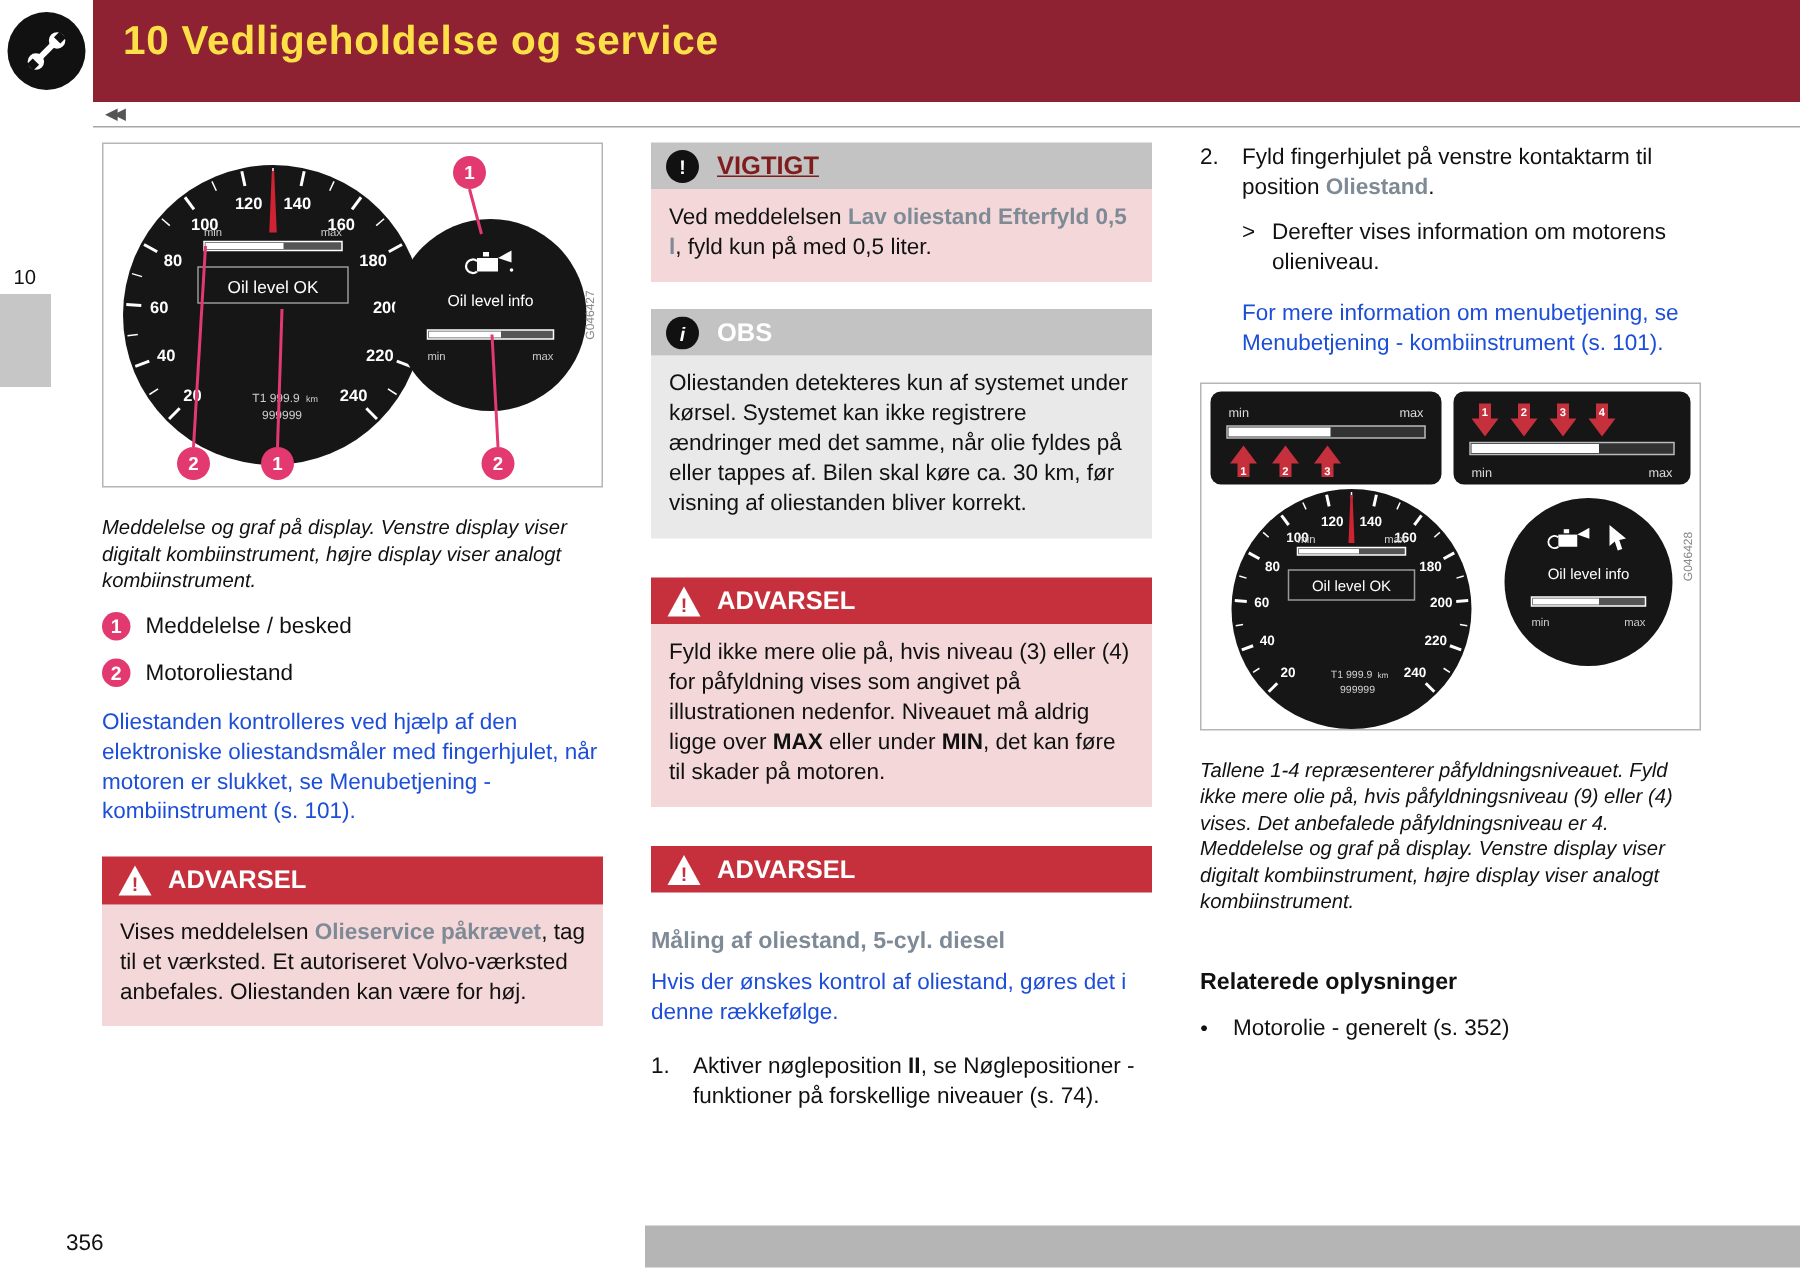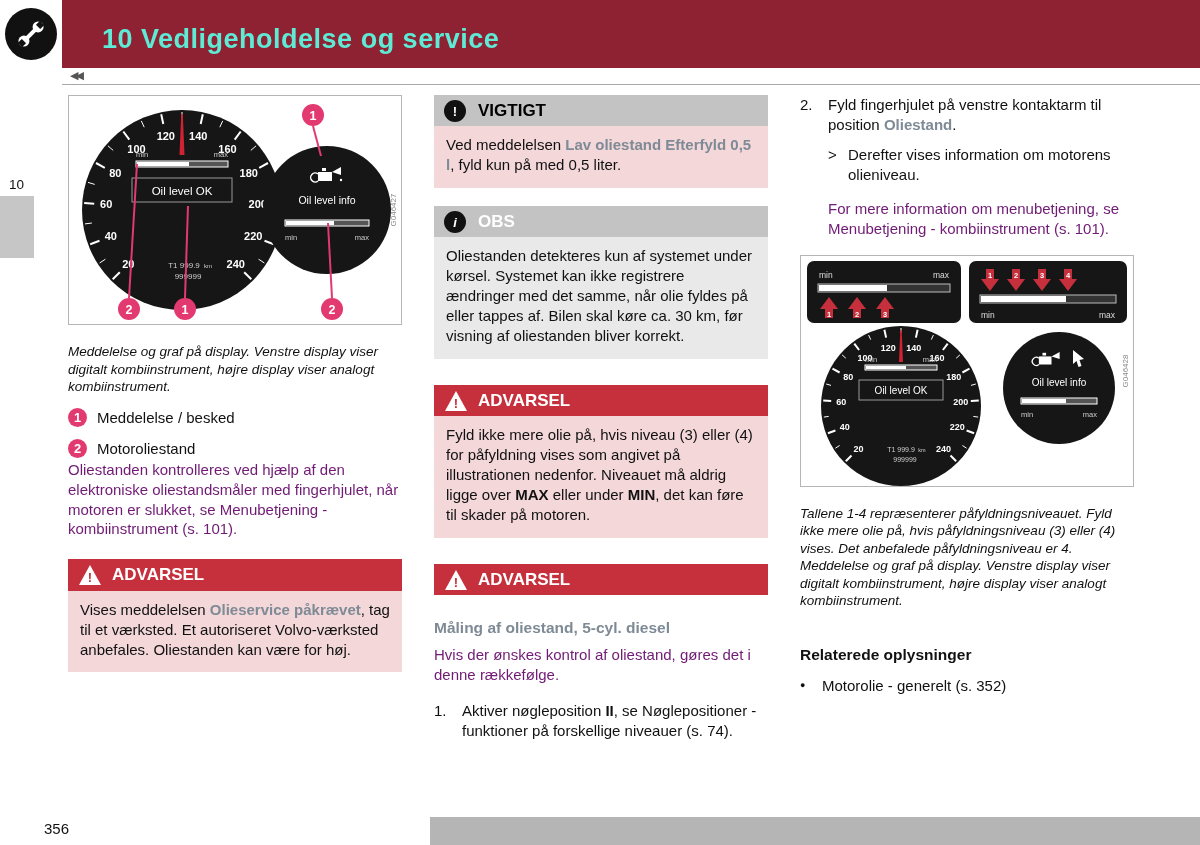--- a/index.html
+++ b/index.html
@@ -3,58 +3,58 @@
 <meta charset="utf-8">
 <style>
   *{margin:0;padding:0;box-sizing:border-box;}
   html,body{width:1200px;height:845px;}
   body{position:relative;font-family:"Liberation Sans",sans-serif;background:#fff;color:#111;overflow:hidden;}
 
   
   .header{position:absolute;top:0;left:0;width:1200px;height:68px;background:#8e2132;}
   .header-iconbox{position:absolute;top:0;left:0;width:62px;height:68px;background:#fff;display:flex;align-items:center;justify-content:center;}
   .header-circle{width:52px;height:52px;border-radius:50%;background:#111;display:flex;align-items:center;justify-content:center;}
-  .header-title{position:absolute;left:82px;top:24px;font-size:27px;font-weight:bold;color:#5eead4;letter-spacing:.5px;margin-left:20px;}
+  .header-title{position:absolute;left:82px;top:12px;font-size:27px;font-weight:bold;color:#fde047;letter-spacing:.5px;}
   .rewind{position:absolute;left:70px;top:69px;font-size:11px;color:#555;letter-spacing:-3px;}
   .topline{position:absolute;left:62px;top:84px;width:1138px;border-top:1px solid #a8a8a8;}
 
   
   .margin-tab{position:absolute;left:9px;top:177px;font-size:13.5px;color:#111;}
   .margin-block{position:absolute;left:0;top:196px;width:34px;height:62px;background:#c6c6c6;}
 
   
   .footer-bar{position:absolute;left:430px;bottom:0;width:770px;height:28px;background:#b5b5b5;}
   .page-num{position:absolute;left:44px;bottom:8px;font-size:15px;color:#111;}
 
   
   .col{position:absolute;top:95px;width:334px;}
   .col1{left:68px;} .col2{left:434px;} .col3{left:800px;}
 
-  .body-text{font-size:15px;line-height:1.33;color:#701a75;}
+  .body-text{font-size:15px;line-height:1.33;color:#1d4ed8;}
   .caption{font-size:13.5px;font-style:italic;line-height:1.3;color:#111;margin-top:18px;}
   .term{color:#7e8a95;font-weight:bold;}
-  .mt14{margin-top:2px;}
+  .mt14{margin-top:14px;}
 
   
   .figure{position:relative;border:1px solid #b5b5b5;background:#fff;}
   .fig1{height:230px;}
   .fig2{height:232px;margin-top:16px;}
   .figcode{position:absolute;right:3px;top:50%;writing-mode:vertical-rl;transform:rotate(180deg) translateY(50%);font-size:8px;color:#888;}
 
   
   .legend-row{display:flex;align-items:center;margin-top:12px;}
   .num-badge{flex:none;display:inline-flex;width:19px;height:19px;border-radius:50%;background:#e23a70;color:#fff;font-size:13px;font-weight:bold;align-items:center;justify-content:center;margin-right:10px;}
   .legend-text{font-size:15px;}
 
   
   .box{margin-top:18px;}
   .box-head{position:relative;padding:5px 10px 5px 44px;font-size:17px;font-weight:bold;line-height:1.25;}
   .head-red{background:#c5303c;color:#fff;}
   .head-gray{background:#c3c3c3;}
-  .title-red{color:#000000;}
+  .title-red{color:#7f1d1d;text-decoration:underline;}
   .title-white{color:#fff;}
   .box-icon{position:absolute;left:10px;top:50%;transform:translateY(-50%);width:24px;height:22px;}
   .box-body{padding:9px 12px 13px;font-size:15px;line-height:1.33;}
   .body-pink{background:#f3d7d9;}
   .body-gray{background:#e9e9e9;}
 
   .sub-heading{margin-top:24px;font-size:15.5px;font-weight:bold;color:#7e8a95;}
   .related-heading{margin-top:36px;font-size:15.5px;font-weight:bold;color:#111;}
 
   .step{display:flex;margin-top:14px;font-size:15px;line-height:1.33;}
@@ -409,21 +409,21 @@
         <text x="0" y="-2" class="lcd-msg2">Oil level info</text>
         <rect x="-38" y="10" width="76" height="6" fill="#555" stroke="#fff" stroke-width="1"></rect>
         <rect x="-37" y="11" width="44" height="4" fill="#fff"></rect>
         <text x="-38" y="29" class="lcd-tiny" font-size="6.5">min</text>
         <text x="38" y="29" text-anchor="end" class="lcd-tiny" font-size="6.5">max</text>
       </g>
     </svg>
     <span class="figcode">G046428</span>
   </figure>
 
-  <p class="caption">Tallene 1-4 repræsenterer påfyldningsniveauet. Fyld ikke mere olie på, hvis påfyldningsniveau (3) eller (4) vises. Det anbefalede påfyldningsniveau er 4. Meddelelse og graf på display. Venstre display viser digitalt kombiinstrument, højre display viser analogt kombiinstrument.</p>
+  <p class="caption">Tallene 1-4 repræsenterer påfyldningsniveauet. Fyld ikke mere olie på, hvis påfyldningsniveau (9) eller (4) vises. Det anbefalede påfyldningsniveau er 4. Meddelelse og graf på display. Venstre display viser digitalt kombiinstrument, højre display viser analogt kombiinstrument.</p>
 
   <h3 class="related-heading">Relaterede oplysninger</h3>
   <div class="bullet-row">
     <span class="bullet-marker">●</span>
     <span>Motorolie - generelt (s. 352)</span>
   </div>
 </div>
 
 <div class="footer-bar"></div>
 <div class="page-num">356</div>

